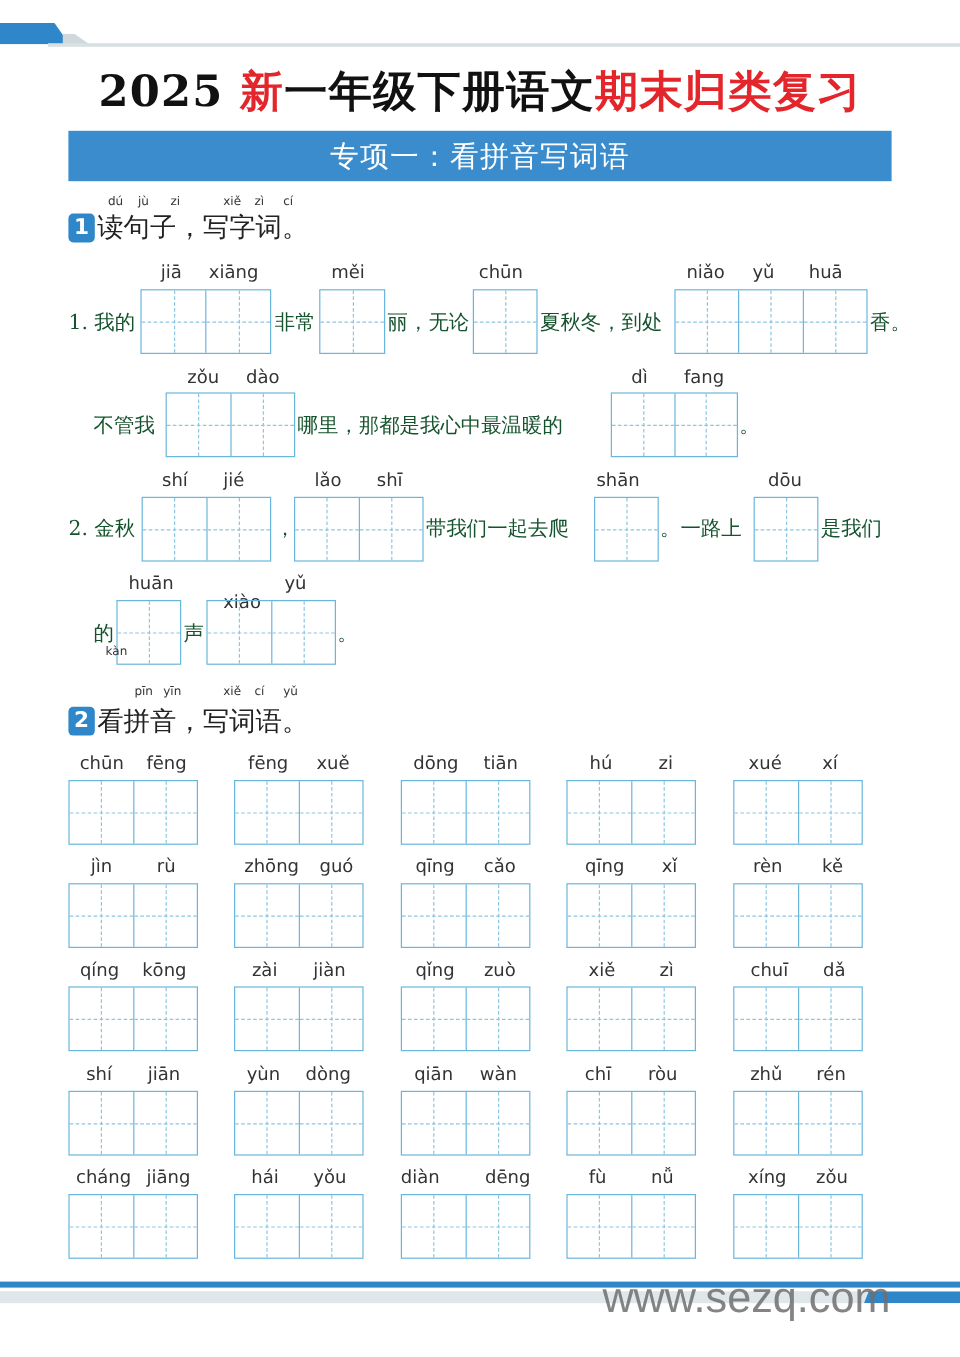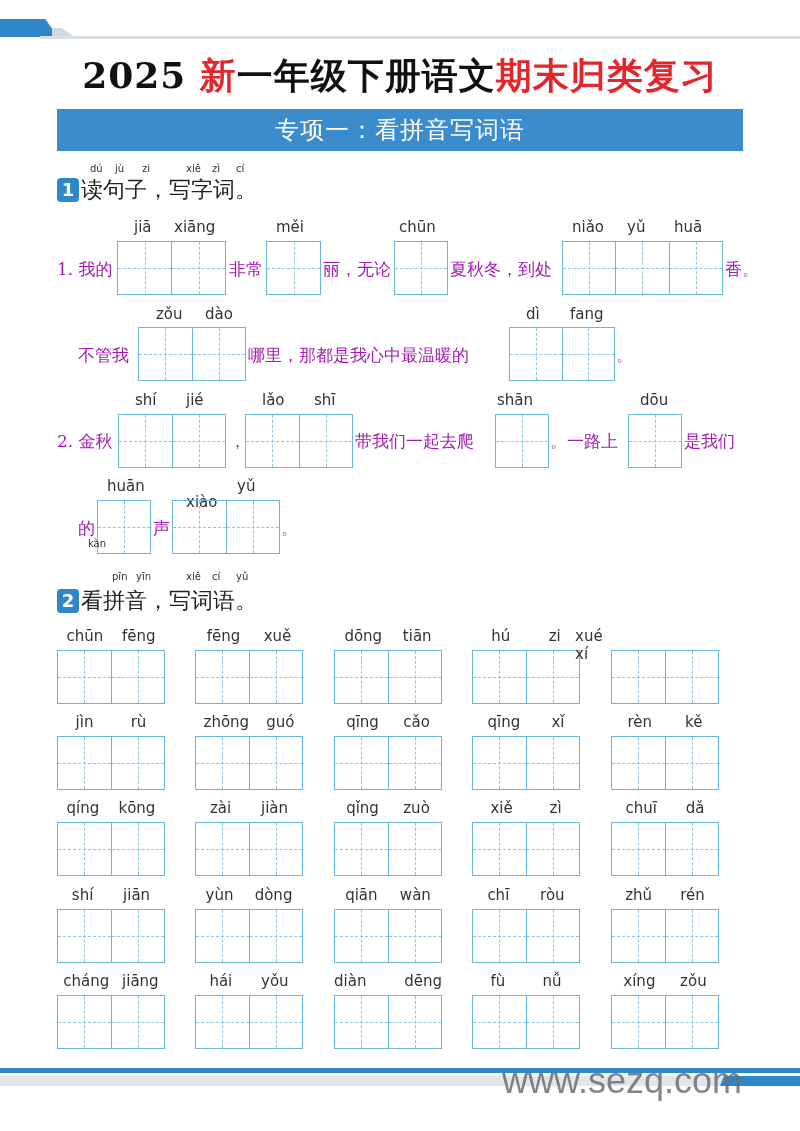--- a/index.html
+++ b/index.html
@@ -43,21 +43,21 @@
     text-align: center; line-height: 24px; vertical-align: middle;
   }
   .sec-title {
     font-family: "DejaVu Serif", "Liberation Serif", serif;
     font-size: 22px; vertical-align: middle; margin-left: 2px; text-align: center;
   }
   .sec-py { position: absolute; font-size: 10px; color: #333; white-space: nowrap; }
 
   .txt {
     position: absolute; font-family: "DejaVu Serif", "Liberation Serif", serif;
-    font-size: 17px; color: #a21caf; white-space: nowrap; line-height: 20px;
+    font-size: 17px; color: #14532d; white-space: nowrap; line-height: 20px;
   }
   .py { position: absolute; font-size: 15px; color: #333; white-space: nowrap; }
 
   .grid {
     position: absolute; border: 1.5px solid #69b6dc; box-sizing: border-box;
     display: flex; background:
       linear-gradient(to right, transparent calc(50% - 0.5px), transparent calc(50%));
   }
   .cell {
     position: relative; flex: 1; border-left: 1.5px solid #69b6dc; box-sizing: border-box;
@@ -238,21 +238,21 @@
       <div class="cell"></div>
     </div>
     <div class="wb-py" style="left: 472px; top: 627px;">
       <span>hú</span>
       <span>zi</span>
     </div>
     <div class="grid" style="left: 472px; top: 650px; width: 108px; height: 54px;">
       <div class="cell"></div>
       <div class="cell"></div>
     </div>
-    <div class="wb-py" style="left: 575px; top: 627px; flex-direction: column;">
+    <div class="wb-py" style="left: 607px; top: 627px;">
       <span>xué</span>
       <span>xí</span>
     </div>
     <div class="grid" style="left: 611px; top: 650px; width: 108px; height: 54px;">
       <div class="cell"></div>
       <div class="cell"></div>
     </div>
     <div class="wb-py" style="left: 57px; top: 713px;">
       <span>jìn</span>
       <span>rù</span>

